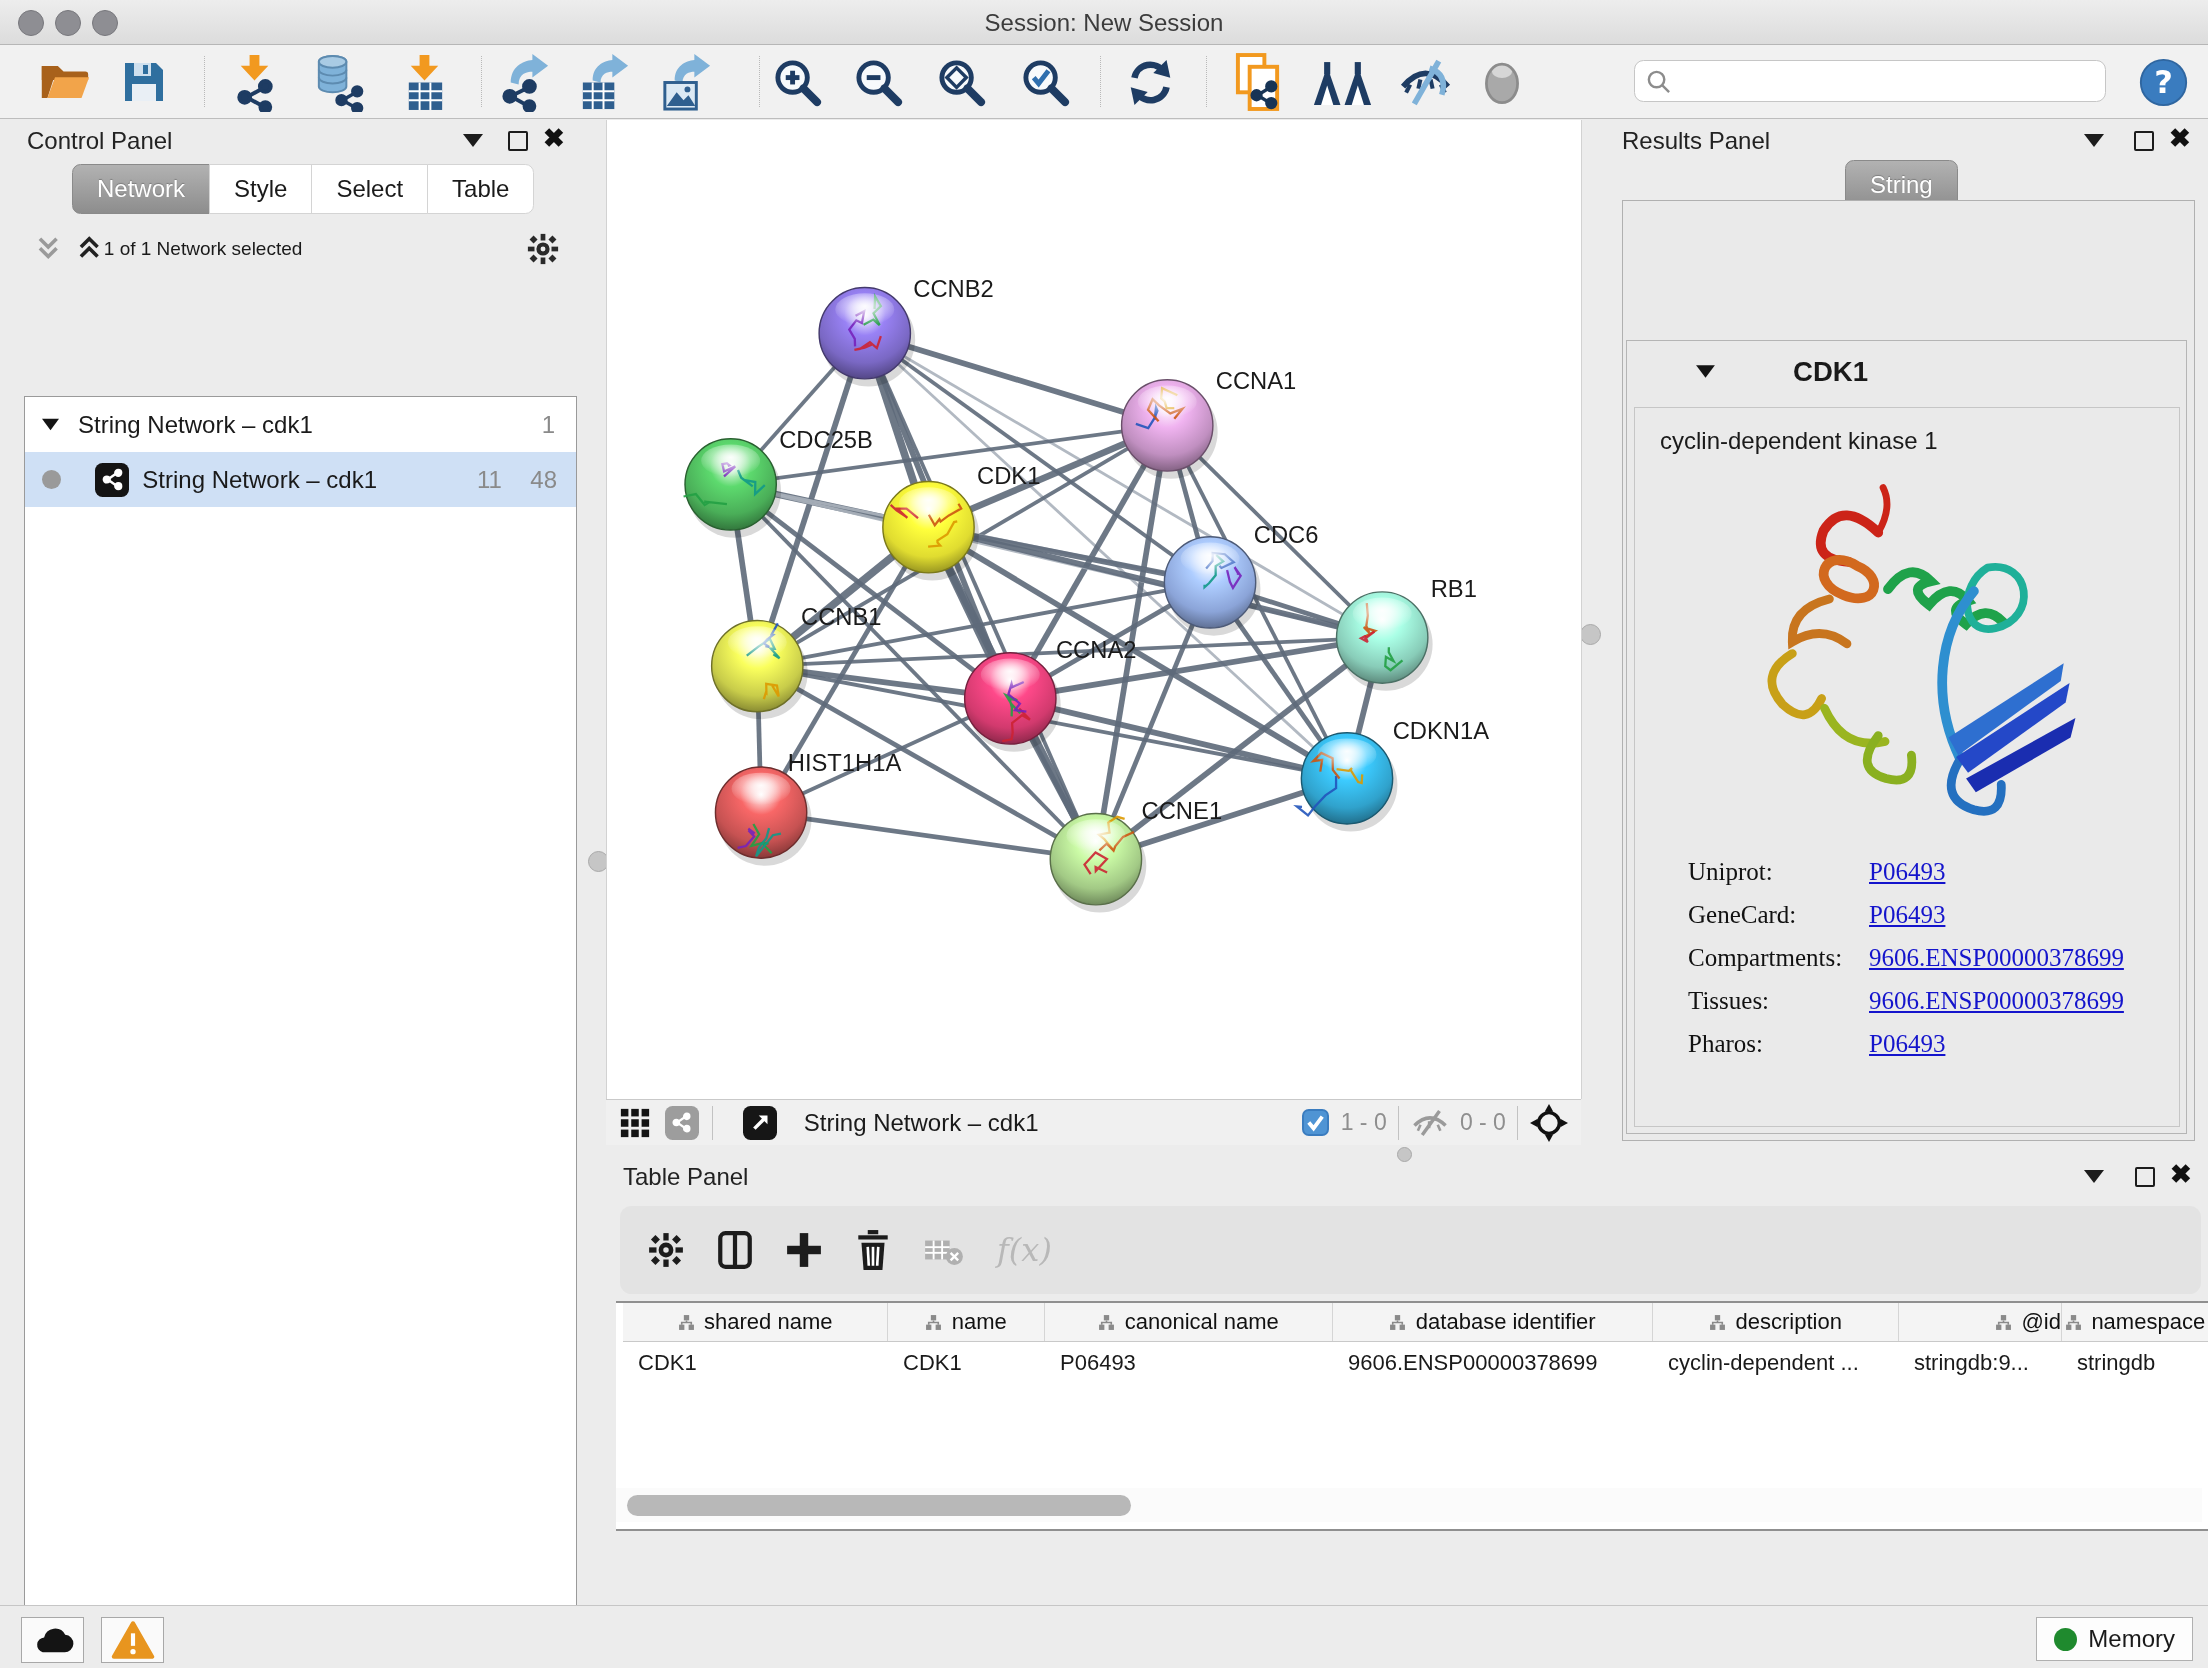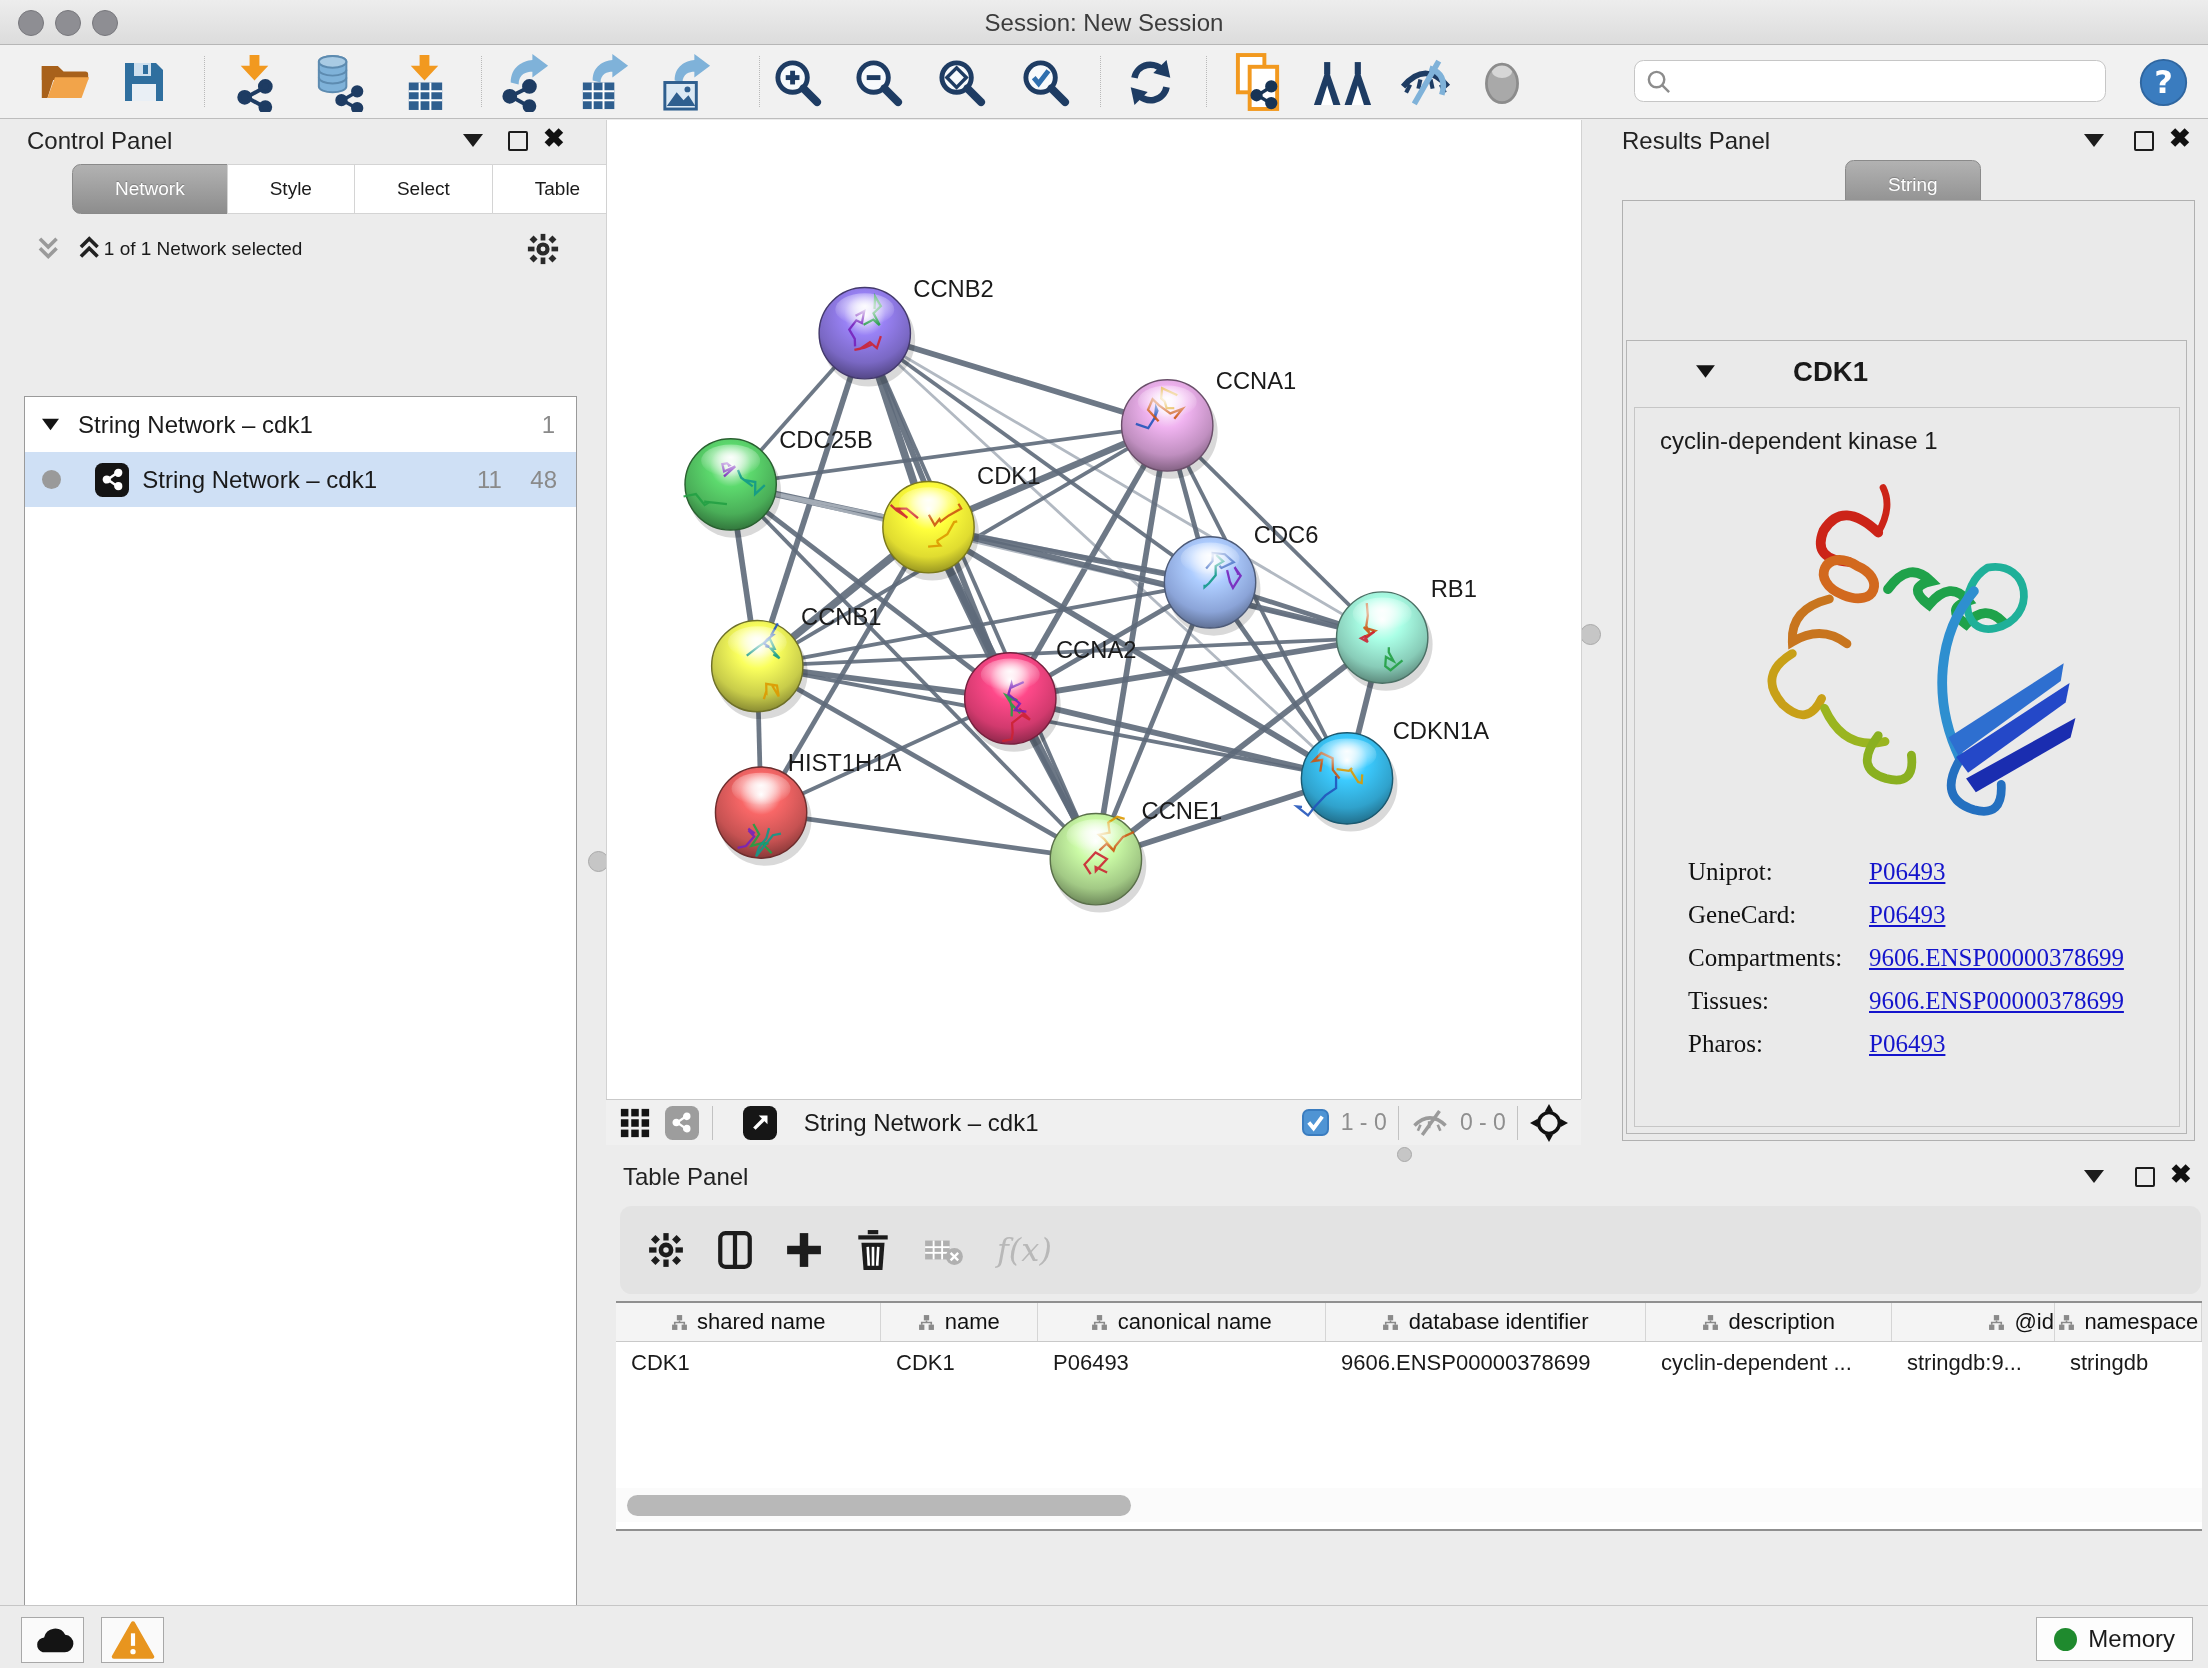--- a/index.html
+++ b/index.html
@@ -28,21 +28,21 @@
   
   .panel-title{font-size:24px;color:#222;}
   .pctl{display:inline-flex;align-items:center;justify-content:center;
       width:32px;height:28.5px;cursor:pointer;}
   .tri-down{width:0;height:0;border-left:10.5px solid transparent;
       border-right:10.5px solid transparent;border-top:13.3px solid #1c1c1c;}
   .float-sq{width:16px;height:16px;border:2.9px solid #1c1c1c;border-radius:1.9px;}
   .xmark{font-size:26px;font-weight:bold;color:#111;line-height:1;}
   
   .tab{height:48px;display:flex;align-items:center;justify-content:center;
-      padding:0 42px;font-size:19px;background:#fff;border:1px solid #d4d4d4;
+      padding:0 24px;font-size:24px;background:#fff;border:1px solid #d4d4d4;
       margin-left:-1px;cursor:pointer;white-space:nowrap;}
   .tab.first{border-radius:8.6px 0 0 8.6px;}
   .tab.last{border-radius:0 8.6px 8.6px 0;}
   .tab.active{background:linear-gradient(#b2b2b2,#8d8d8d);color:#fff;
       border-color:#8a8a8a;text-shadow:0 -1px 1px rgba(0,0,0,.25);}
   .tab.solo{border-radius:8.6px;}
   
   #cp-list{left:24px;top:277px;width:551px;height:1297px;background:#fff;
       border:1.9px solid #9a9a9a;}
   .tree-row{position:relative;height:55px;display:flex;align-items:center;
@@ -78,21 +78,21 @@
       border:1.9px solid #c6c6c6;}
   .xl-row{display:flex;font-family:"Liberation Serif",serif;font-size:25px;
       margin:15px 0 15px 53px;}
   .xl-label{width:181px;color:#111;}
   .xl-link{color:#1414cc;text-decoration:underline;cursor:pointer;}
   
   #tp-toolbar{left:620px;top:1206px;width:1581px;height:88px;background:#e3e3e3;
       border-radius:11.4px;display:flex;align-items:center;gap:32px;
       padding:0 27px;box-sizing:border-box;}
   #tp-table{left:616px;top:1301px;width:1586px;height:226px;background:#fff;
-      border-top:2.9px solid #8f8f8f;border-bottom:2.9px solid #8f8f8f;overflow:hidden;}
+      border-top:2.9px solid #8f8f8f;border-bottom:2.9px solid #8f8f8f;overflow:hidden;padding-left:7px;}
   #tp-header{display:flex;height:38px;background:#f4f4f4;
       border-bottom:1.9px solid #c9c9c9;}
   .th{display:flex;align-items:center;justify-content:center;gap:9.5px;
       font-size:22px;color:#111;border-right:1px solid #d5d5d5;overflow:hidden;
       white-space:nowrap;box-sizing:border-box;cursor:pointer;flex:none;}
   .td{font-size:22px;display:flex;align-items:center;padding-left:15px;
       overflow:hidden;white-space:nowrap;box-sizing:border-box;flex:none;}
   #tp-row{display:flex;height:42px;background:#fff;}
   #tp-scroll{left:616px;top:1488px;width:1586px;height:34px;background:#fbfbfb;}
   #tp-thumb{position:absolute;left:11.4px;top:6.7px;width:504px;height:21px;

